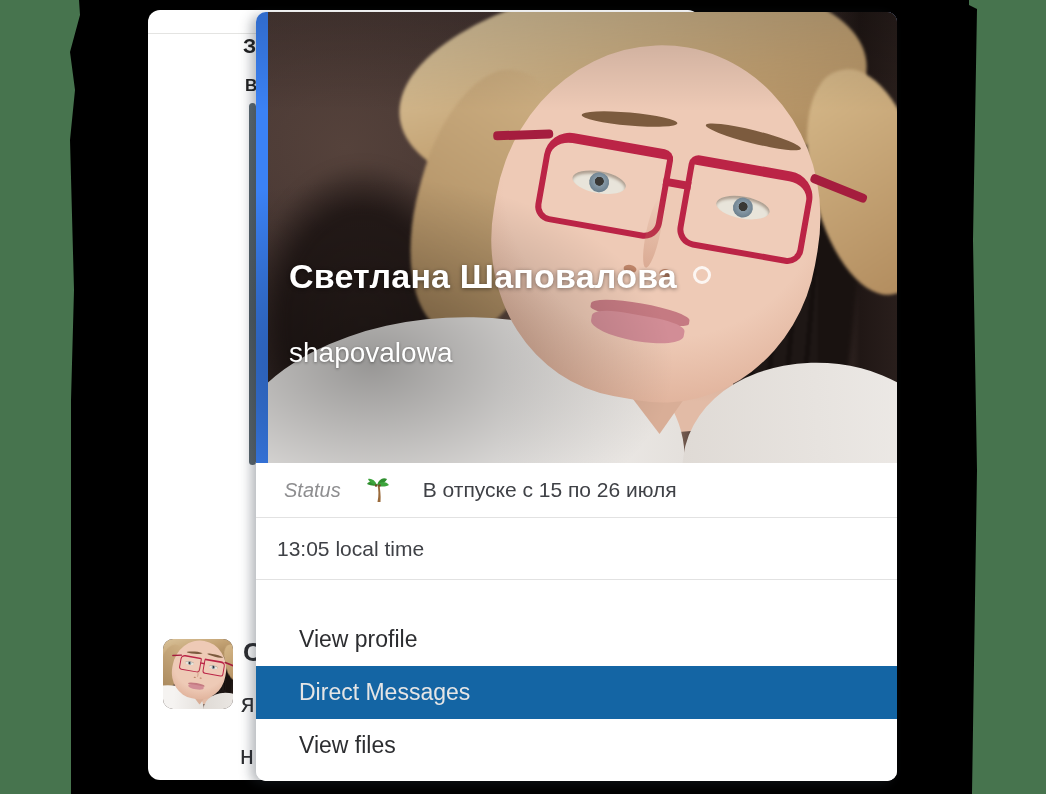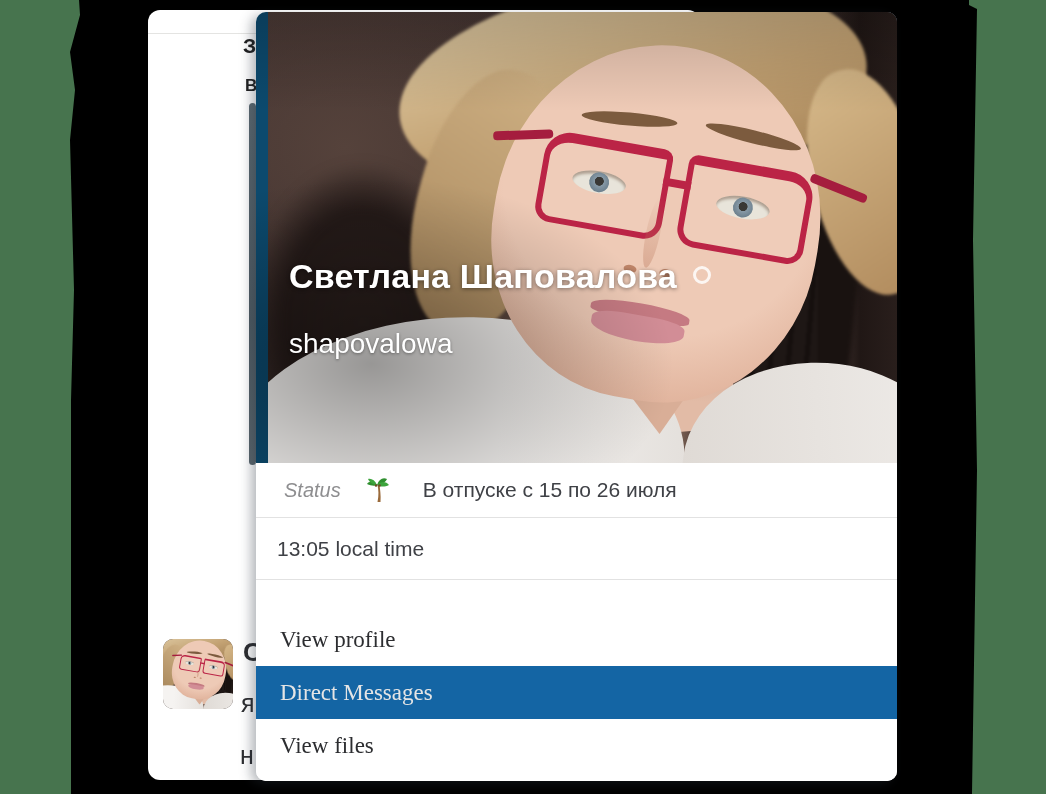--- a/index.html
+++ b/index.html
@@ -23,21 +23,21 @@
   .msg-avatar{position:absolute;left:15px;top:629px;width:70px;height:70px;border-radius:10px;overflow:hidden;background:#3a2e2b;}
   .msg-avatar .photo-art{left:-28px;top:-4px;transform:scale(.165);transform-origin:0 0;}
 
   
   .scroll-strip{position:absolute;left:249px;top:103px;width:7px;height:362px;border-radius:4px;z-index:2;
     background:linear-gradient(180deg,#5c6a72 0%,#4d5a62 60%,#5a666d 100%);}
 
   
   .popover{position:absolute;left:256px;top:12px;width:641px;height:769px;background:#fff;border-radius:10px;overflow:hidden;z-index:3;box-shadow:-5px 3px 12px rgba(40,50,60,.35);}
 
-  .photo{position:absolute;left:0;top:0;width:641px;height:451px;overflow:hidden;background:#0c4a6e;padding-left:12px;}
+  .photo{position:absolute;left:0;top:0;width:641px;height:451px;overflow:hidden;background:#3b82f6;padding-left:12px;}
   .photo-art{position:absolute;width:641px;height:451px;overflow:hidden;}
   .ph{position:absolute;}
   .pa-bg{inset:0;background:
     radial-gradient(260px 220px at 88% 18%,#241b19 0%,rgba(36,27,25,0) 70%),
     radial-gradient(300px 260px at 12% 30%,#55423b 0%,rgba(85,66,59,0) 75%),
     radial-gradient(400px 300px at 45% 85%,#6b5348 0%,rgba(107,83,72,0) 70%),
     linear-gradient(155deg,#483734 0%,#3c2e2b 50%,#57453d 100%);}
   .pa-right{left:560px;top:0;width:81px;height:451px;background:linear-gradient(90deg,rgba(30,22,20,0) 0%,#201715 40%,#2c211e 100%);}
   .pa-chair-l{left:-20px;top:150px;width:230px;height:320px;background:radial-gradient(closest-side,#2a1f1c,#241a18 70%,rgba(36,26,24,0));filter:blur(6px);}
   .pa-chair-r{left:480px;top:165px;width:105px;height:300px;background:#191210;transform:rotate(6deg);border-radius:12px;filter:blur(2px);}
@@ -80,33 +80,33 @@
 
   .photo-scrim{position:absolute;inset:0;pointer-events:none;background:
     linear-gradient(180deg,rgba(0,0,0,.18) 0%,rgba(0,0,0,0) 22%),
     radial-gradient(420px 260px at 18% 78%,rgba(0,0,0,.38),rgba(0,0,0,0) 72%);}
 
   .id-block{position:absolute;left:33px;top:244px;color:#fff;z-index:5;}
   .name-row{display:flex;align-items:center;height:40px;}
   .p-name{font-size:34px;font-weight:700;letter-spacing:.2px;text-shadow:0 1px 4px rgba(0,0,0,.45);white-space:nowrap;}
   .presence{width:18px;height:18px;border:3px solid rgba(255,255,255,.82);border-radius:50%;margin-left:16px;margin-top:-2px;flex:none;}
   .p-sub{font-size:28px;font-weight:400;line-height:42px;text-shadow:0 1px 3px rgba(0,0,0,.4);white-space:nowrap;}
-  .p-sub.first{margin-top:27px;}
+  .p-sub.first{margin-top:36px;}
 
   .status-row{position:absolute;left:0;top:451px;width:100%;height:55px;border-bottom:1px solid #e2e2e2;
     display:flex;align-items:center;padding-left:28px;background:#fff;}
   .status-label{font-size:20px;color:#8e8e90;font-style:italic;}
   .palm{margin-left:26px;display:inline-flex;width:24px;height:26px;}
   .status-text{margin-left:32px;font-size:21px;color:#3f4146;}
 
   .time-row{position:absolute;left:0;top:506px;width:100%;height:62px;border-bottom:1px solid #e2e2e2;
     display:flex;align-items:center;padding-left:21px;background:#fff;font-size:21px;color:#3f4146;}
 
   .menu{position:absolute;left:0;top:569px;width:100%;height:200px;padding-top:32px;background:#fff;}
-  .menu-item{height:53px;display:flex;align-items:center;padding-left:24px;font-size:23px;color:#2c2d30;cursor:pointer;font-family:Liberation Serif, serif;}
+  .menu-item{height:53px;display:flex;align-items:center;padding-left:43px;font-size:23px;color:#2c2d30;cursor:pointer;}
   .menu-item.active{background:var(--accent-blue,#1465A4);color:#e5e5e5;}
 </style>
 </head>
 <body>
 
 <div class="stage">
 
   <div class="backdrop"></div>
 
   <div class="chat-card">

